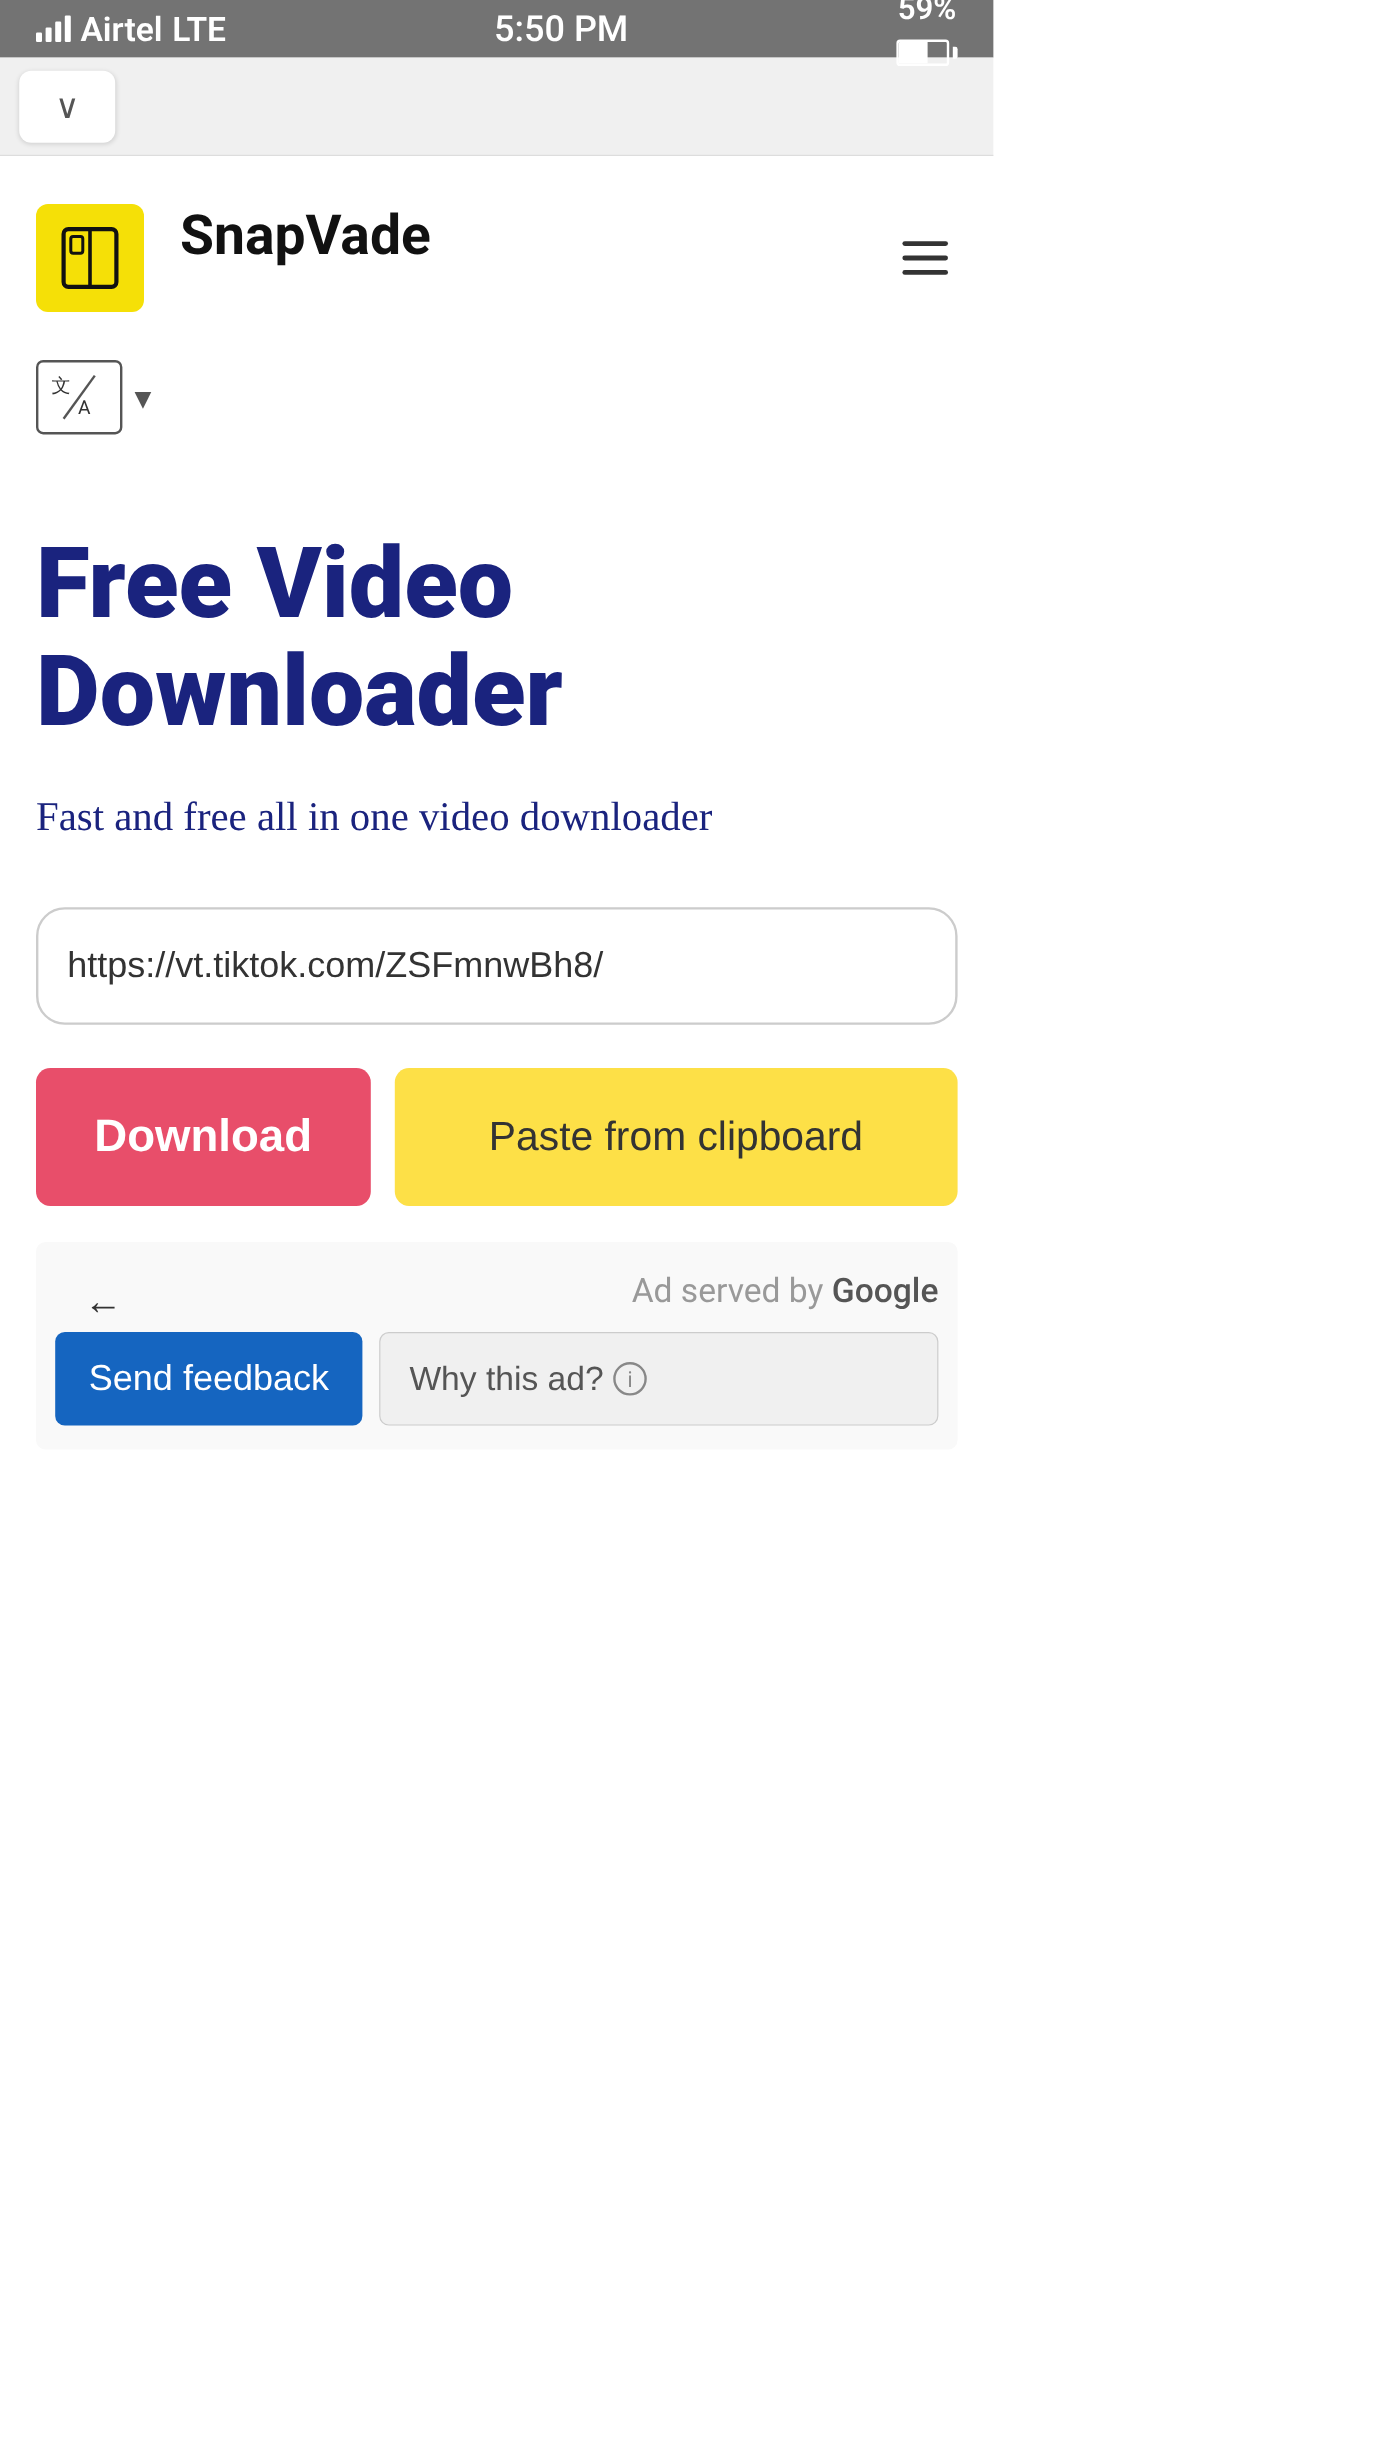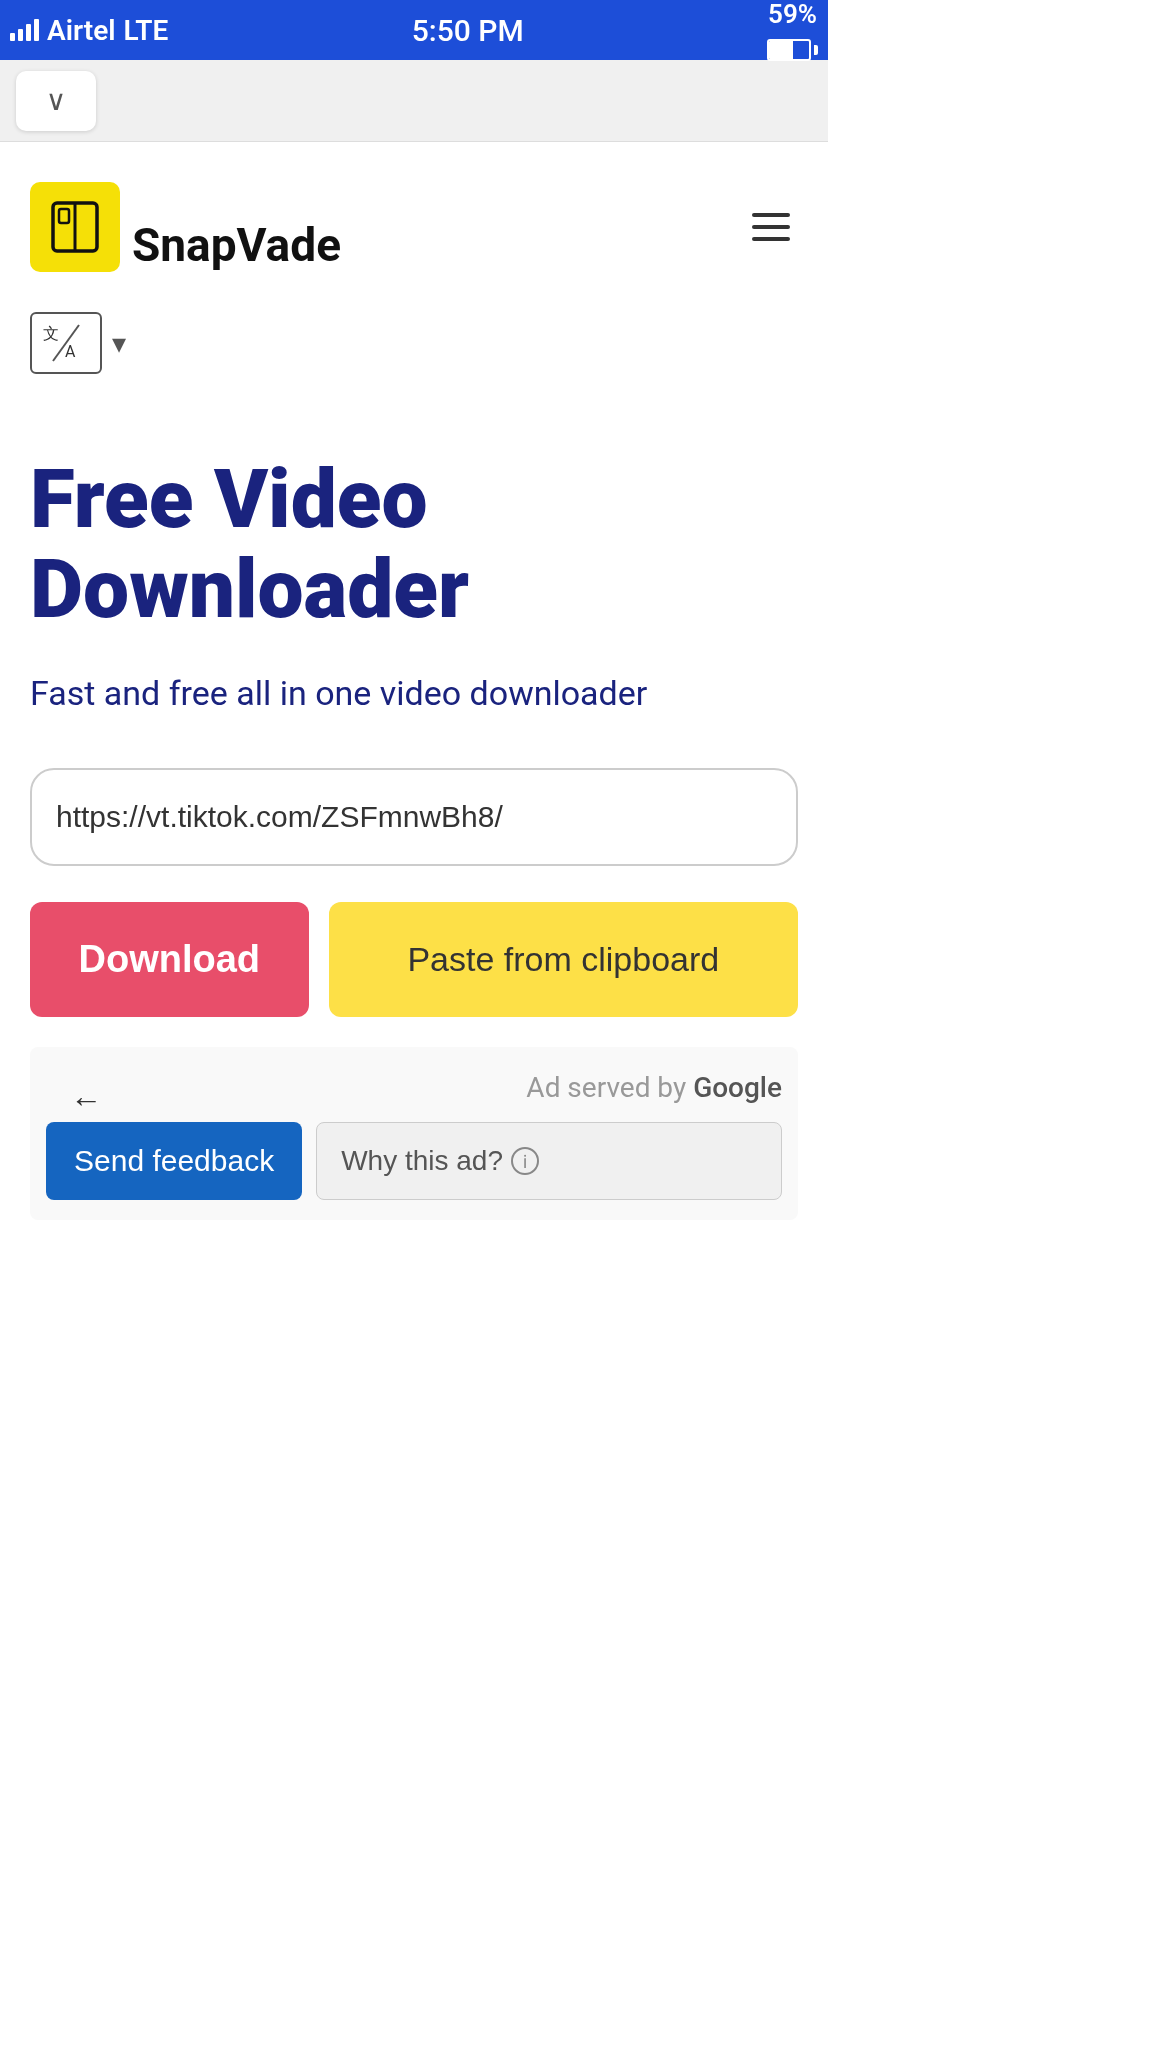--- a/index.html
+++ b/index.html
@@ -9,26 +9,26 @@
       width: 828px;
       min-height: 2048px;
       background: #fff;
       font-family: -apple-system, BlinkMacSystemFont, 'Segoe UI', Roboto, sans-serif;
       overflow-x: hidden;
     }
 
     
     .status-bar {
       width: 100%;
-      height: 60px;
-      background: #1d4ed8;
+      height: 48px;
+      background: #737373;
       display: flex;
       align-items: center;
       justify-content: space-between;
-      padding: 0 10px;
+      padding: 0 30px;
       color: #fff;
       font-size: 28px;
       font-weight: 600;
     }
 
     .status-left {
       display: flex;
       align-items: center;
       gap: 8px;
     }
@@ -120,22 +120,22 @@
     
     .nav-bar {
       display: flex;
       align-items: center;
       justify-content: space-between;
       margin-bottom: 40px;
     }
 
     .logo-area {
       display: flex;
-      align-items: flex-end;
-      gap: 12px;
+      align-items: flex-start;
+      gap: 30px;
     }
 
     .logo-icon {
       width: 90px;
       height: 90px;
       background: #f5e007;
       border-radius: 10px;
       display: flex;
       align-items: center;
       justify-content: center;
@@ -200,20 +200,21 @@
       color: #1a237e;
       line-height: 1.1;
       margin-bottom: 36px;
     }
 
     .hero-subtitle {
       font-size: 34px;
       color: #1a237e;
       font-weight: 400;
       line-height: 1.4;
+      font-family: Liberation Serif, serif;
     }
 
     
     .url-input-container {
       border: 2px solid #ccc;
       border-radius: 24px;
       padding: 30px 24px;
       margin-bottom: 36px;
     }
 

